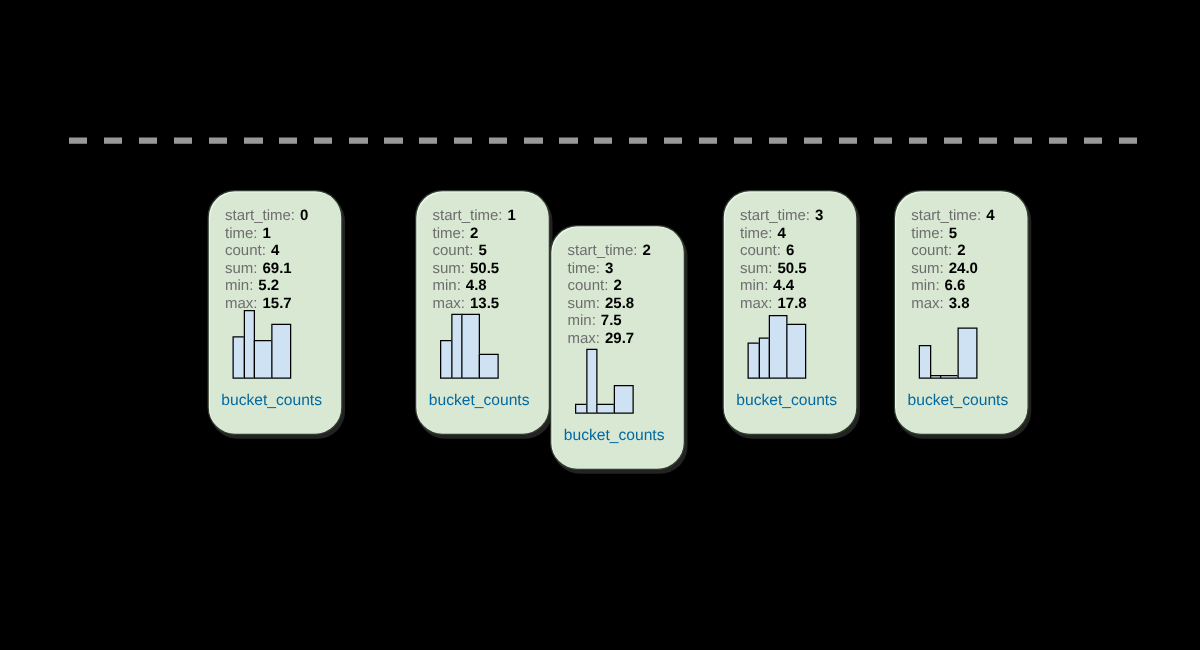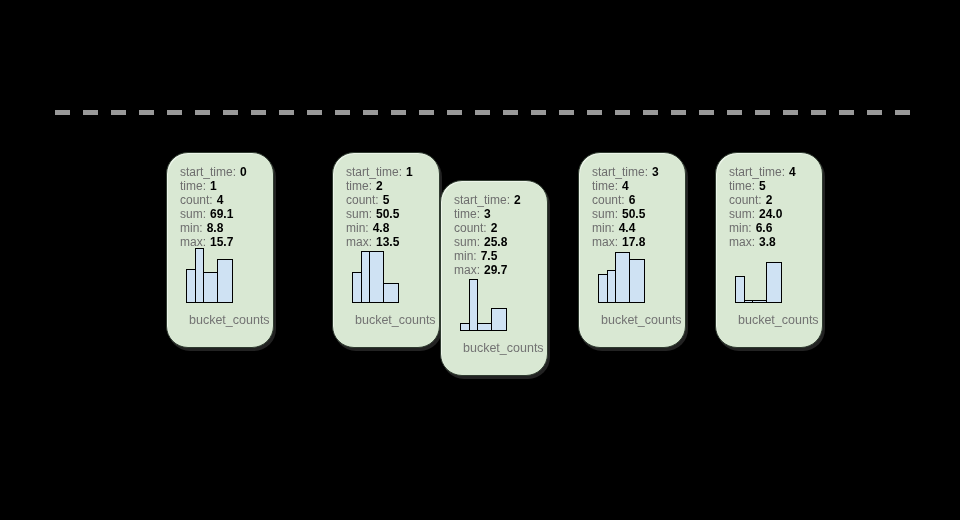--- a/index.html
+++ b/index.html
@@ -71,40 +71,40 @@
     align-items: flex-end;
   }
   .bar {
     box-sizing: border-box;
     background: #cfe2f3;
     border: 1px solid #000000;
   }
   .bar + .bar { margin-left: -1px; }
   .card-label {
     position: absolute;
-    left: 22px;
+    left: 10px;
     bottom: 20px;
     font-size: 12.5px;
-    color: #737373;
+    color: #0369a1;
   }
 </style>
 </head>
 <body>
 
 <div class="stage">
 
   <div class="timeline"></div>
 
   <div class="card card-1">
     <div class="fields">
       <div class="field"><span class="k">start_time:</span><span class="v">0</span></div>
       <div class="field"><span class="k">time:</span><span class="v">1</span></div>
       <div class="field"><span class="k">count:</span><span class="v">4</span></div>
       <div class="field"><span class="k">sum:</span><span class="v">69.1</span></div>
-      <div class="field"><span class="k">min:</span><span class="v">8.8</span></div>
+      <div class="field"><span class="k">min:</span><span class="v">5.2</span></div>
       <div class="field"><span class="k">max:</span><span class="v">15.7</span></div>
     </div>
     <div class="hist">
         <div class="bar" style="height: 34px; width: 10px;"></div>
         <div class="bar" style="height: 55px; width: 9px;"></div>
         <div class="bar" style="height: 31px; width: 15px;"></div>
         <div class="bar" style="height: 44px; width: 16px;"></div>
       </div>
     <div class="card-label">bucket_counts</div>
   </div>

